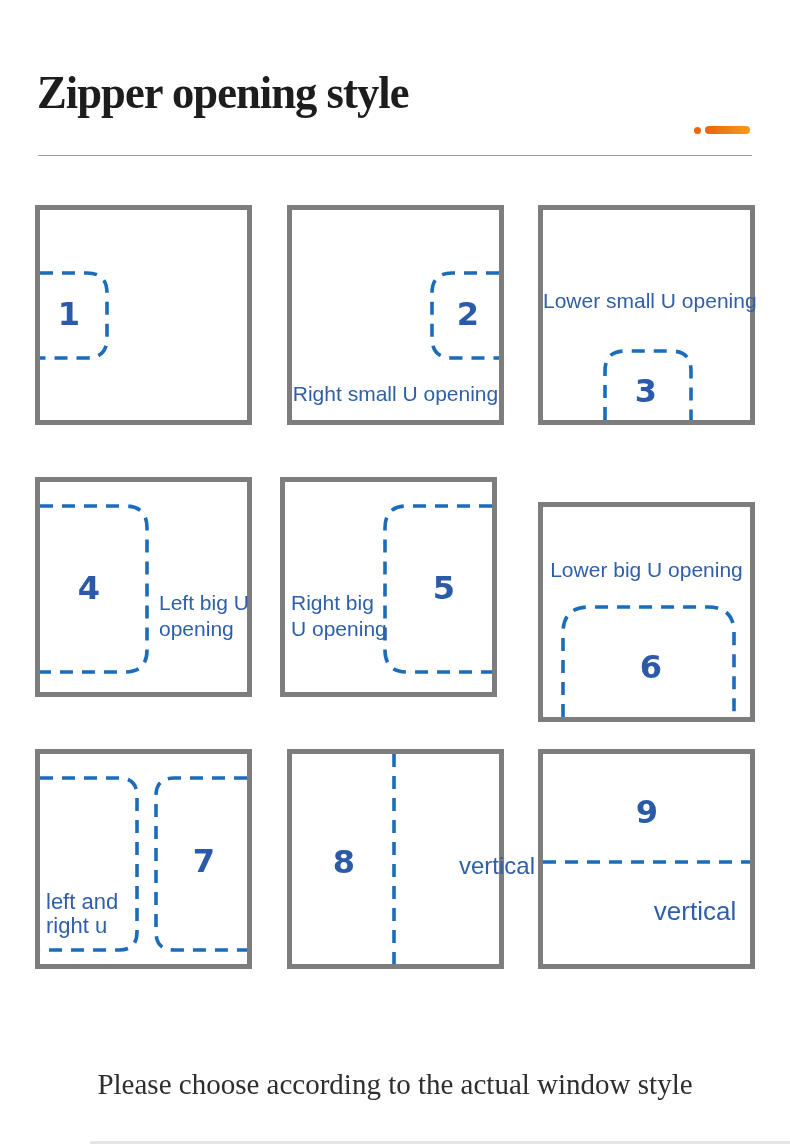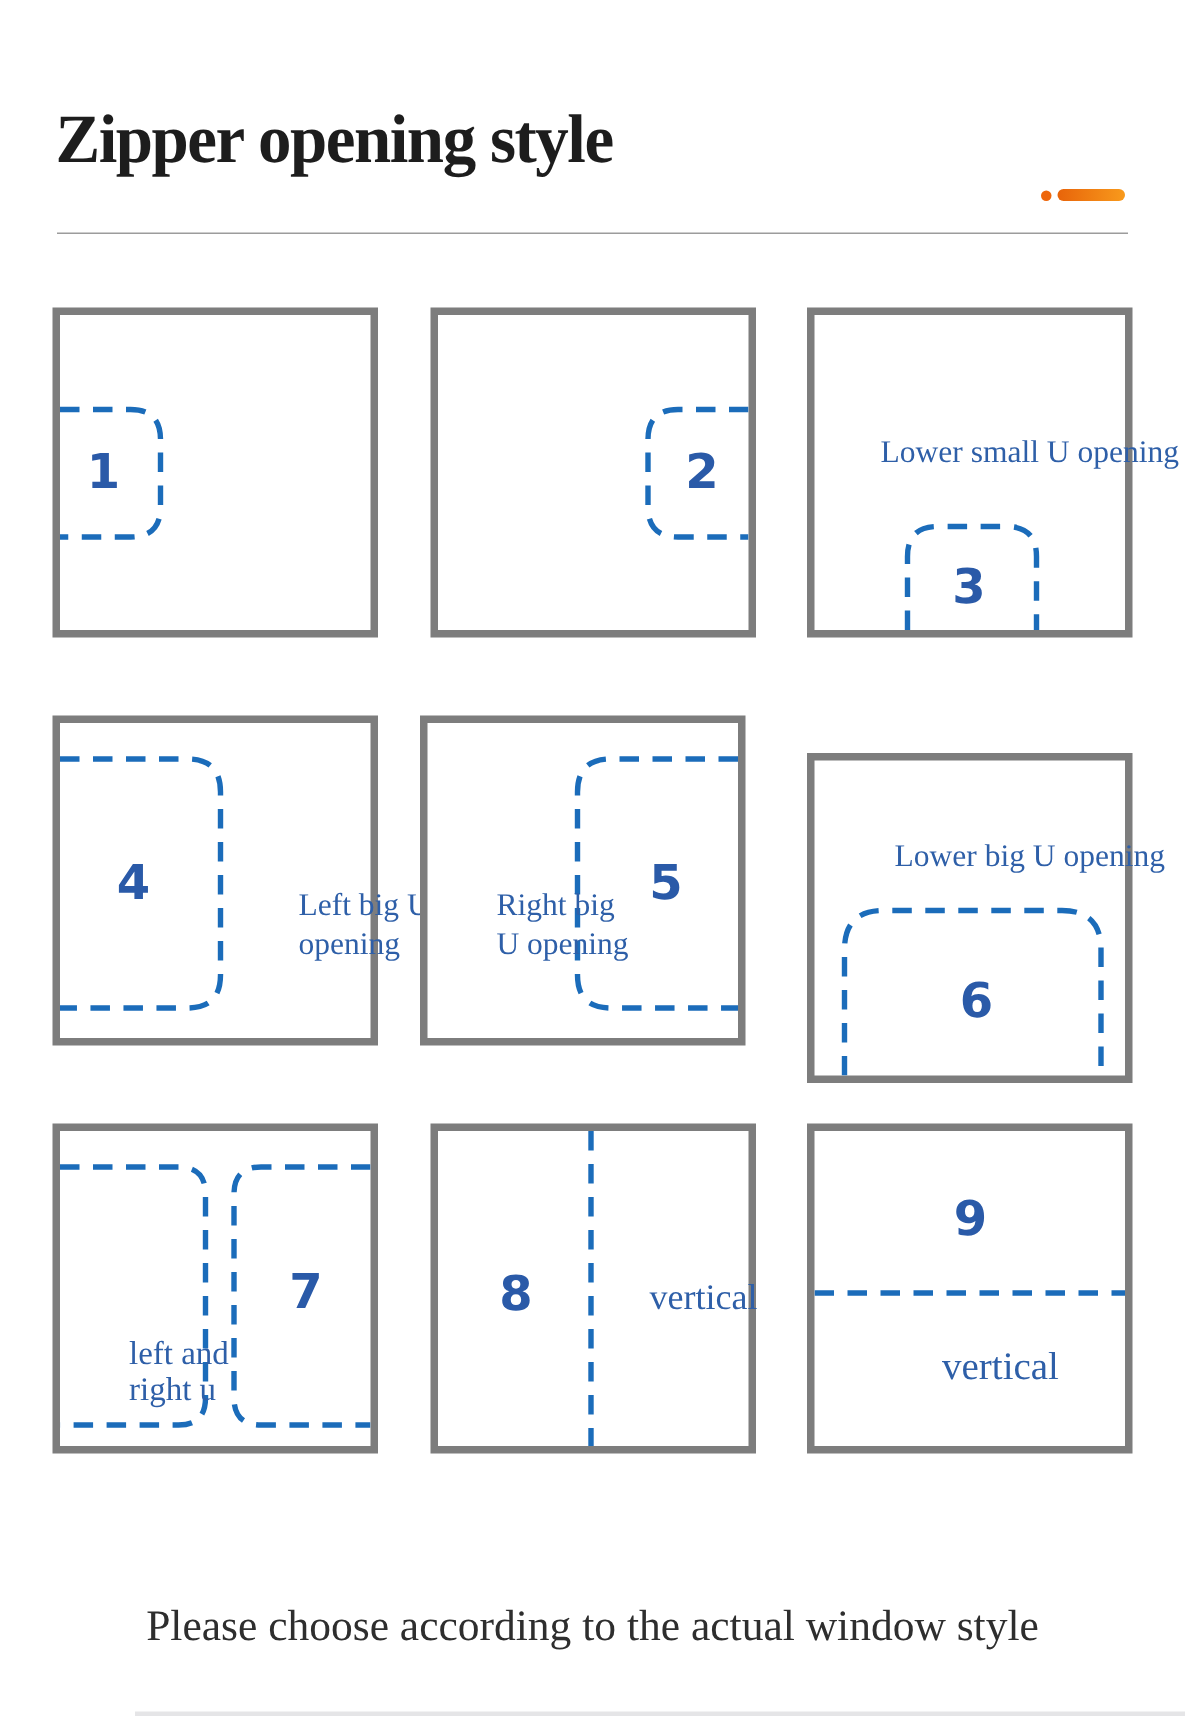--- a/index.html
+++ b/index.html
@@ -33,31 +33,31 @@
   }
   .shape path{
     fill:none;stroke-width:3.6px;stroke-dasharray:13 9;stroke-linecap:butt;
   }
   .num{
     position:absolute;transform:translate(-50%,-50%);
     font-family:"DejaVu Sans", sans-serif;font-weight:700;font-size:32px;color:#2a5aa8;
     line-height:1;white-space:nowrap;
   }
   .label{
-    color:#2e5fa8;font-family:Liberation Serif, serif;padding-left:40px;
+    color:#2e5fa8;font-family:Liberation Sans, sans-serif;
   }
   .center-label{
     position:absolute;left:0;width:100%;text-align:center;font-size:21px;line-height:26px;
     white-space:nowrap;
   }
   .side-label{
     position:absolute;font-size:21px;line-height:26px;white-space:nowrap;margin-top:48px;
   }
   .mid-label{
-    position:absolute;transform:translate(-50%,-50%);font-size:24px;white-space:nowrap;
+    position:absolute;transform:translate(-50%,-50%);font-size:24px;white-space:nowrap;margin-left:48px;
   }
   .footer-note{
     position:absolute;left:0;top:1036px;width:100%;text-align:center;
     font-family:"Liberation Serif", serif;font-size:29px;color:#2e2e2e;
     letter-spacing:0px;white-space:nowrap;margin-top:32px;
   }
   .bottom-divider{
     position:absolute;left:90px;top:1141px;width:700px;height:3px;background:#e5e5e7;
   }
 </style>
@@ -74,20 +74,21 @@
     <path d="M 0 63 H 47 Q 67 63 67 83 V 128 Q 67 148 47 148 H 0" stroke="#1b6cba"></path>
   </svg>
   <div class="num" style="left:29px;top:104px">1</div>
 </div>
 
 <div class="card" style="left:287px;top:205px">
   <svg class="shape" viewBox="0 0 207 210">
     <path d="M 207 63 H 160 Q 140 63 140 83 V 128 Q 140 148 160 148 H 207" stroke="#1b6cba"></path>
   </svg>
   <div class="num" style="left:176px;top:104px">2</div>
+  <div class="label center-label" style="top:171px">Right small U opening</div>
 </div>
 
 <div class="card" style="left:538px;top:205px">
   <svg class="shape" viewBox="0 0 207 210">
     <path d="M 62 210 V 161 Q 62 141 82 141 H 128 Q 148 141 148 161 V 210" stroke="#1b6cba"></path>
   </svg>
   <div class="label center-label" style="top:78px">Lower small U opening</div>
   <div class="num" style="left:103px;top:181px">3</div>
 </div>
 

